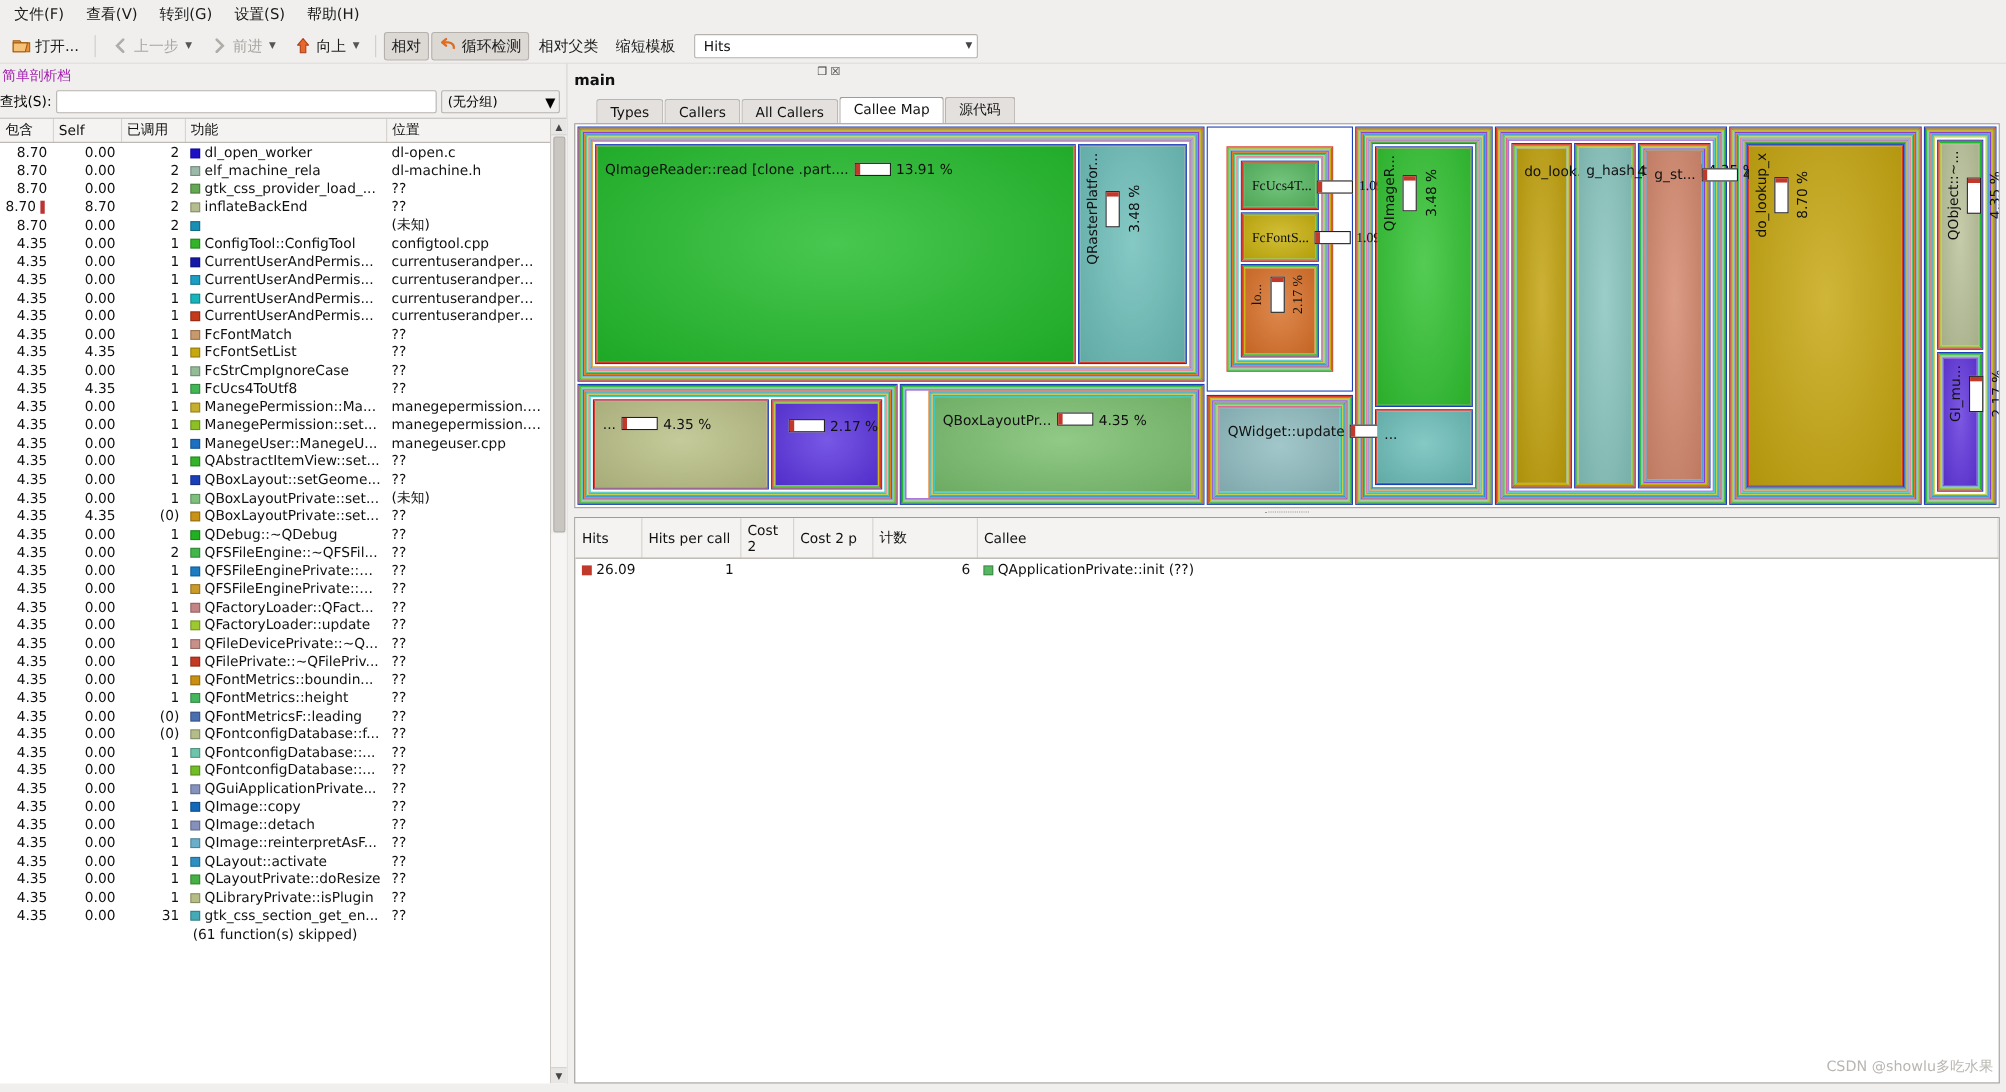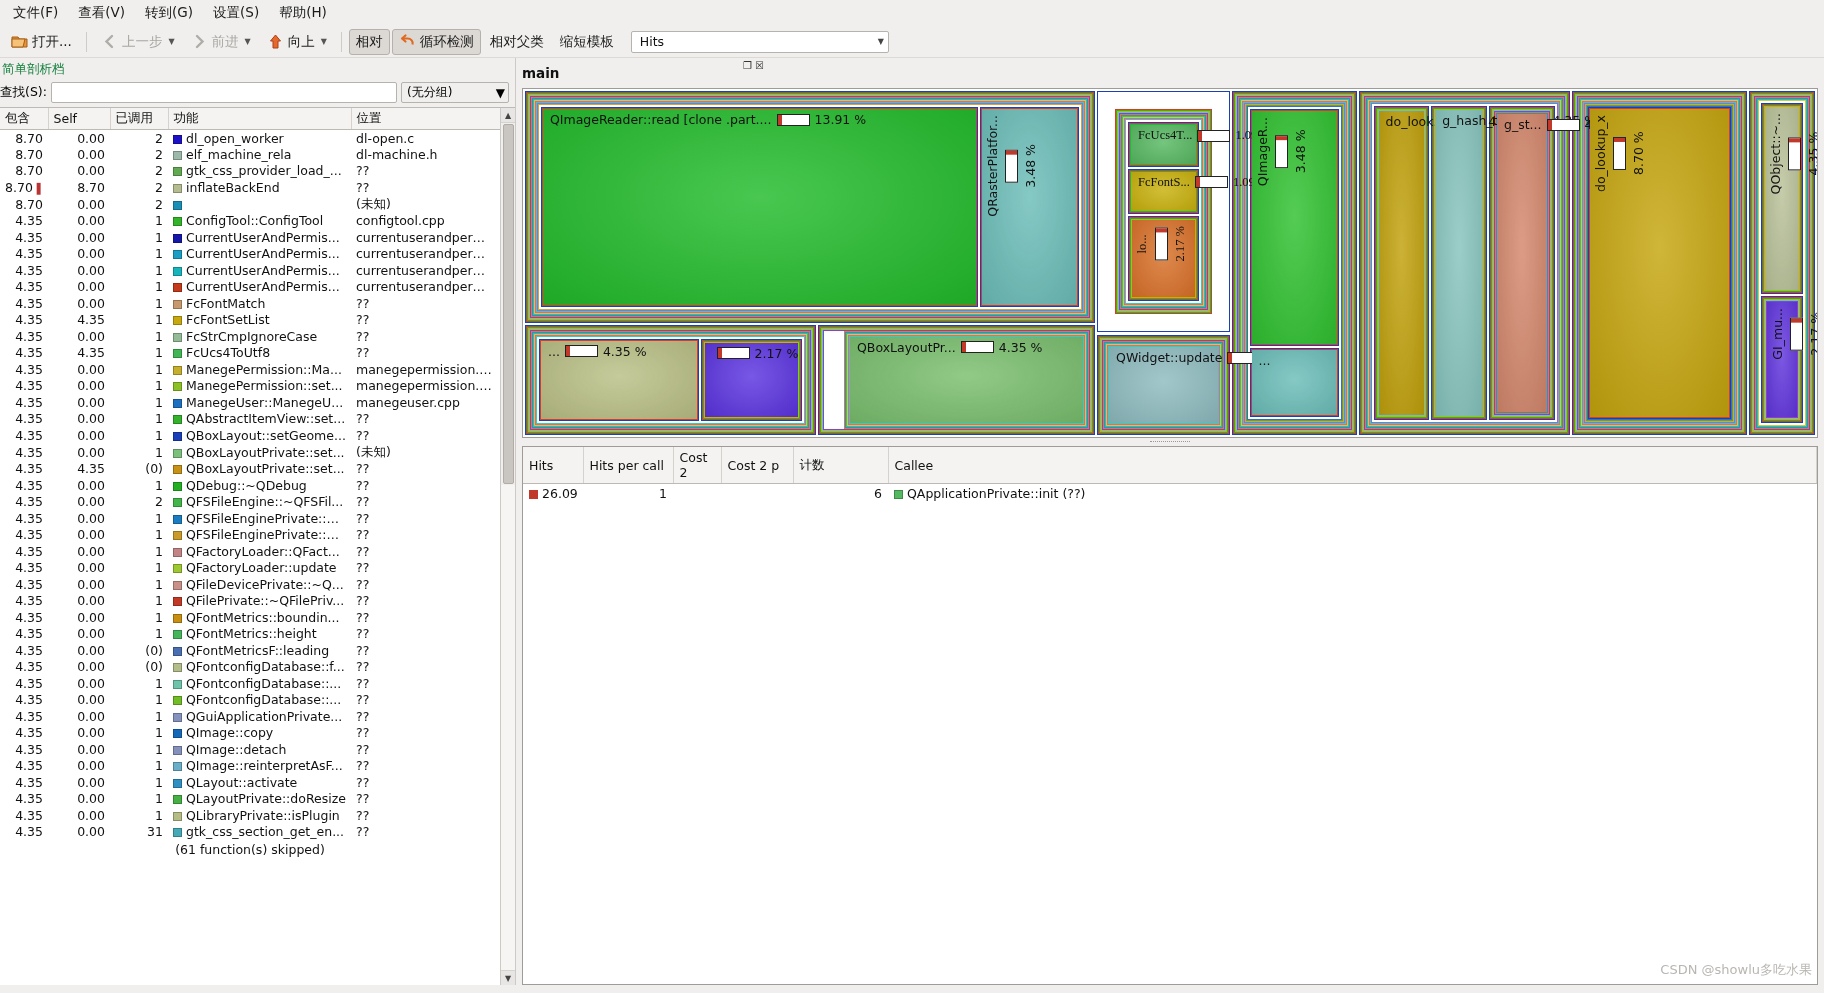--- a/index.html
+++ b/index.html
@@ -50,21 +50,21 @@
 
   .ic { width: 17px; height: 17px; display:inline-block; position: relative; }
   .ic svg { display:block; }
 
   
   .body-row { display: flex; height: 927px; }
 
   
   .leftdock { width: 516px; background: #f0efee; display: flex; flex-direction: column;
               border-right: 1px solid #cdcac6; }
-  .dock-title { font-size: 12.5px; color: #15803d; padding: 3px 0 3px 2px; }
+  .dock-title { font-size: 12.5px; color: #a21caf; padding: 3px 0 3px 2px; }
   .searchrow { display: flex; align-items: center; gap: 4px; padding: 1px 6px 4px 0px; }
   .searchrow label { font-size: 12.5px; white-space: nowrap; }
   .search-input {
     flex: 1; height: 21px; background: #fff; border: 1px solid #b6b3af; border-radius: 2px;
   }
   .group-combo {
     width: 108px; height: 21px; background: #f0efee; border: 1px solid #b6b3af; border-radius: 2px;
     display:flex; align-items:center; justify-content: space-between; padding: 0 3px 0 5px;
     font-size: 12px;
   }
@@ -137,21 +137,21 @@
     border-radius: 0 0 3px 3px;
   }
   .btab.active { background: #fff; border-color: #9f9c98; font-weight: normal; }
 
   .watermark {
     position: absolute; right: 12px; bottom: 6px;
     font-size: 13px; color: #b9b6b2;
   }
   .lbl { position: absolute; font-size: 12.5px; color: #111; white-space: nowrap;
          display: flex; align-items: center; gap: 5px; }
-  .lbl.h { left: 7px; top: 3px; }
+  .lbl.h { left: 7px; top: 13px; }
   .lbl.v { writing-mode: vertical-rl; transform: rotate(180deg); left: 3px; top: 6px;
            flex-direction: column-reverse; }
   .pbar { width: 33px; height: 12px; background: #fff; border: 1px solid #222;
           position: relative; flex: 0 0 auto; }
   .pbar::before { content:""; position:absolute; left:0; top:0; bottom:0; width: 4px; background:#c0392b; }
   .pbar.v { width: 13px; height: 33px; }
   .pbar.v::before { left:0; right:0; top:auto; bottom:0; height: 4px; width:auto; }
 </style>
 </head>
 <body>
@@ -572,20 +572,27 @@
 
     <div class="rightpane">
       <div class="rp-head">
         <div class="dock-btns">
           <span>❐</span>
           <span>☒</span>
         </div>
         <div class="rp-title">main</div>
       </div>
 
+      <div class="tabsrow" id="top-tabs">
+          <div class="tab">Types</div>
+          <div class="tab">Callers</div>
+          <div class="tab">All Callers</div>
+          <div class="tab active">Callee Map</div>
+          <div class="tab">源代码</div>
+        </div>
 
       <div class="mapframe">
         <div class="treemap" id="treemap">
             <div style="display: flex; flex-direction: column; min-width: 0px; min-height: 0px; flex: 3.1 1 0px; padding: 1px;">
               <div style="display: flex; flex-direction: column; min-width: 0px; min-height: 0px; flex: 2.1 1 0px; padding-bottom: 2px;">
                 <div style="border: 1px solid rgb(27, 63, 184); padding: 0px; display: flex; min-width: 0px; min-height: 0px; flex: 1 1 auto;">
                   <div style="border: 1px solid rgb(217, 59, 42); padding: 0px; display: flex; flex: 1 1 auto; min-width: 0px; min-height: 0px;">
                     <div style="border: 1px solid rgb(31, 187, 47); padding: 0px; display: flex; flex: 1 1 auto; min-width: 0px; min-height: 0px;">
                       <div style="border: 1px solid rgb(201, 176, 8); padding: 0px; display: flex; flex: 1 1 auto; min-width: 0px; min-height: 0px;">
                         <div style="border: 1px solid rgb(106, 194, 196); padding: 0px; display: flex; flex: 1 1 auto; min-width: 0px; min-height: 0px;">

